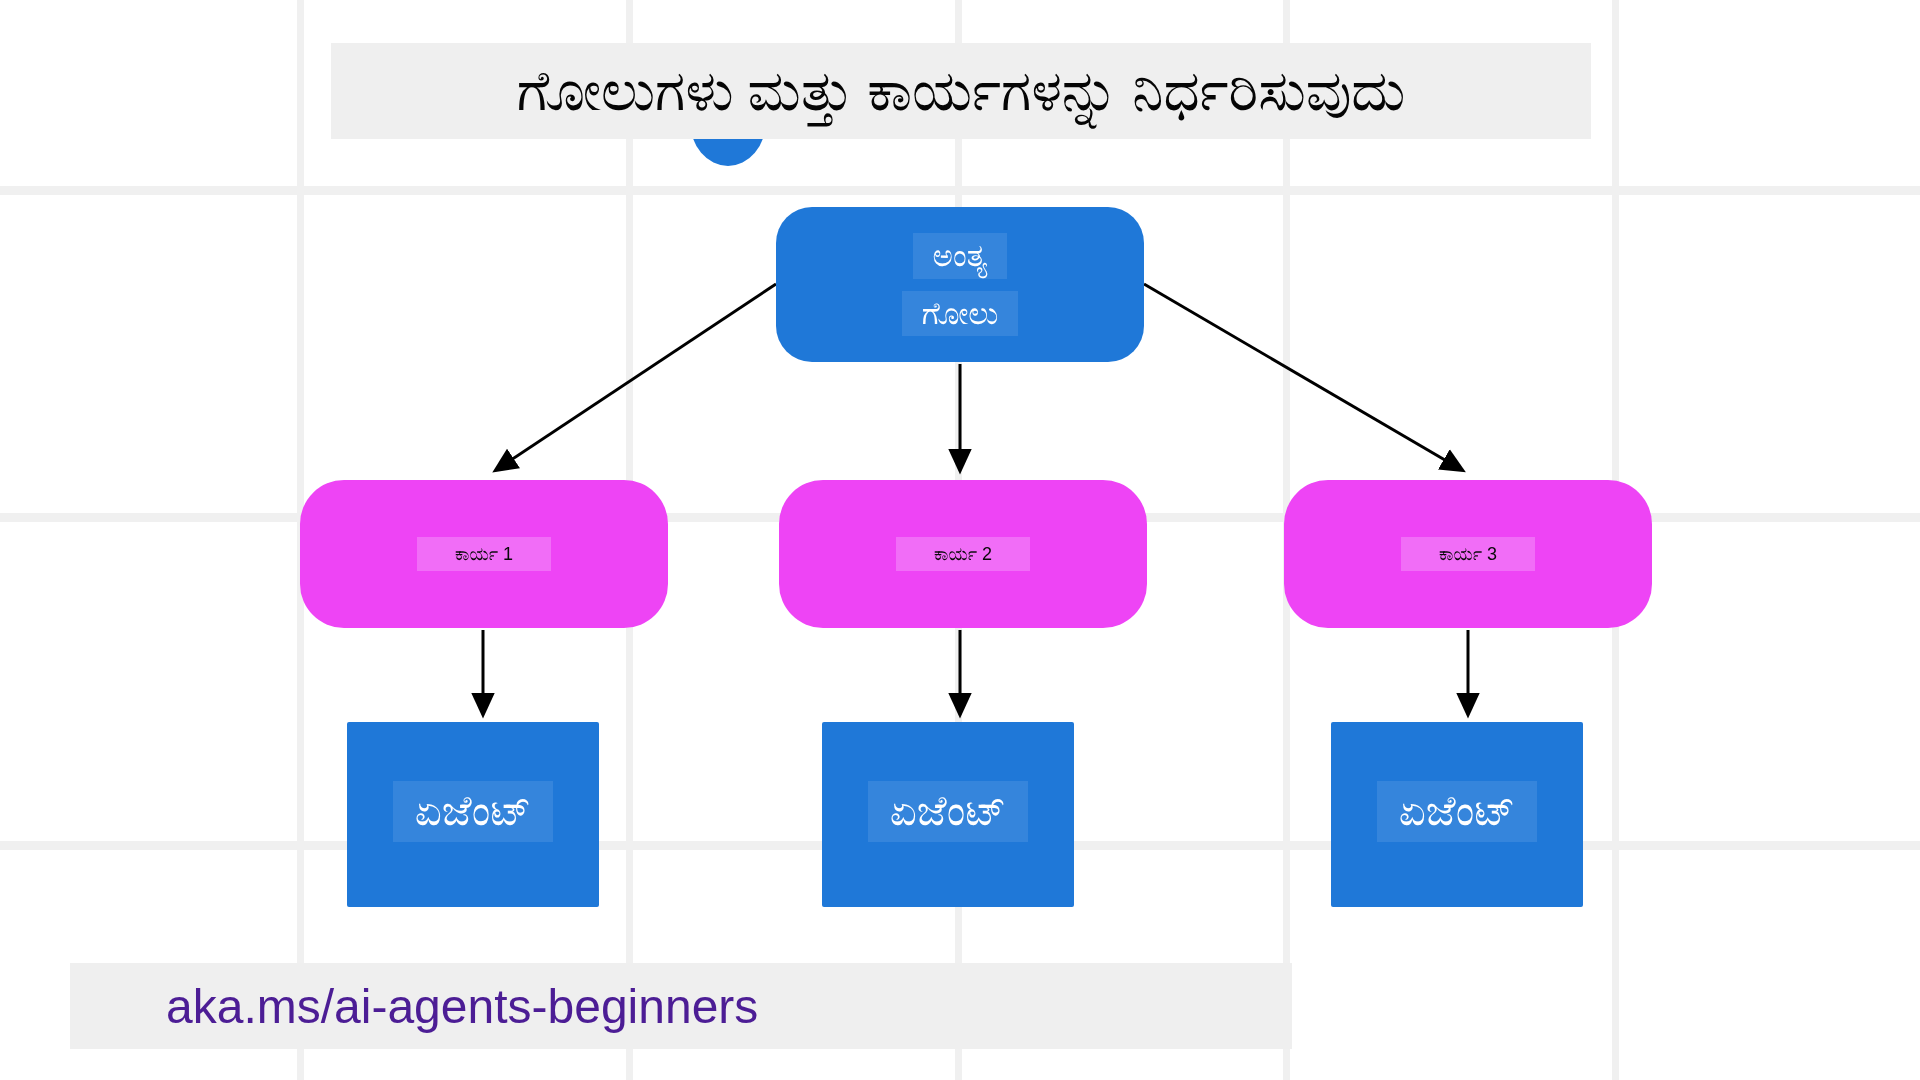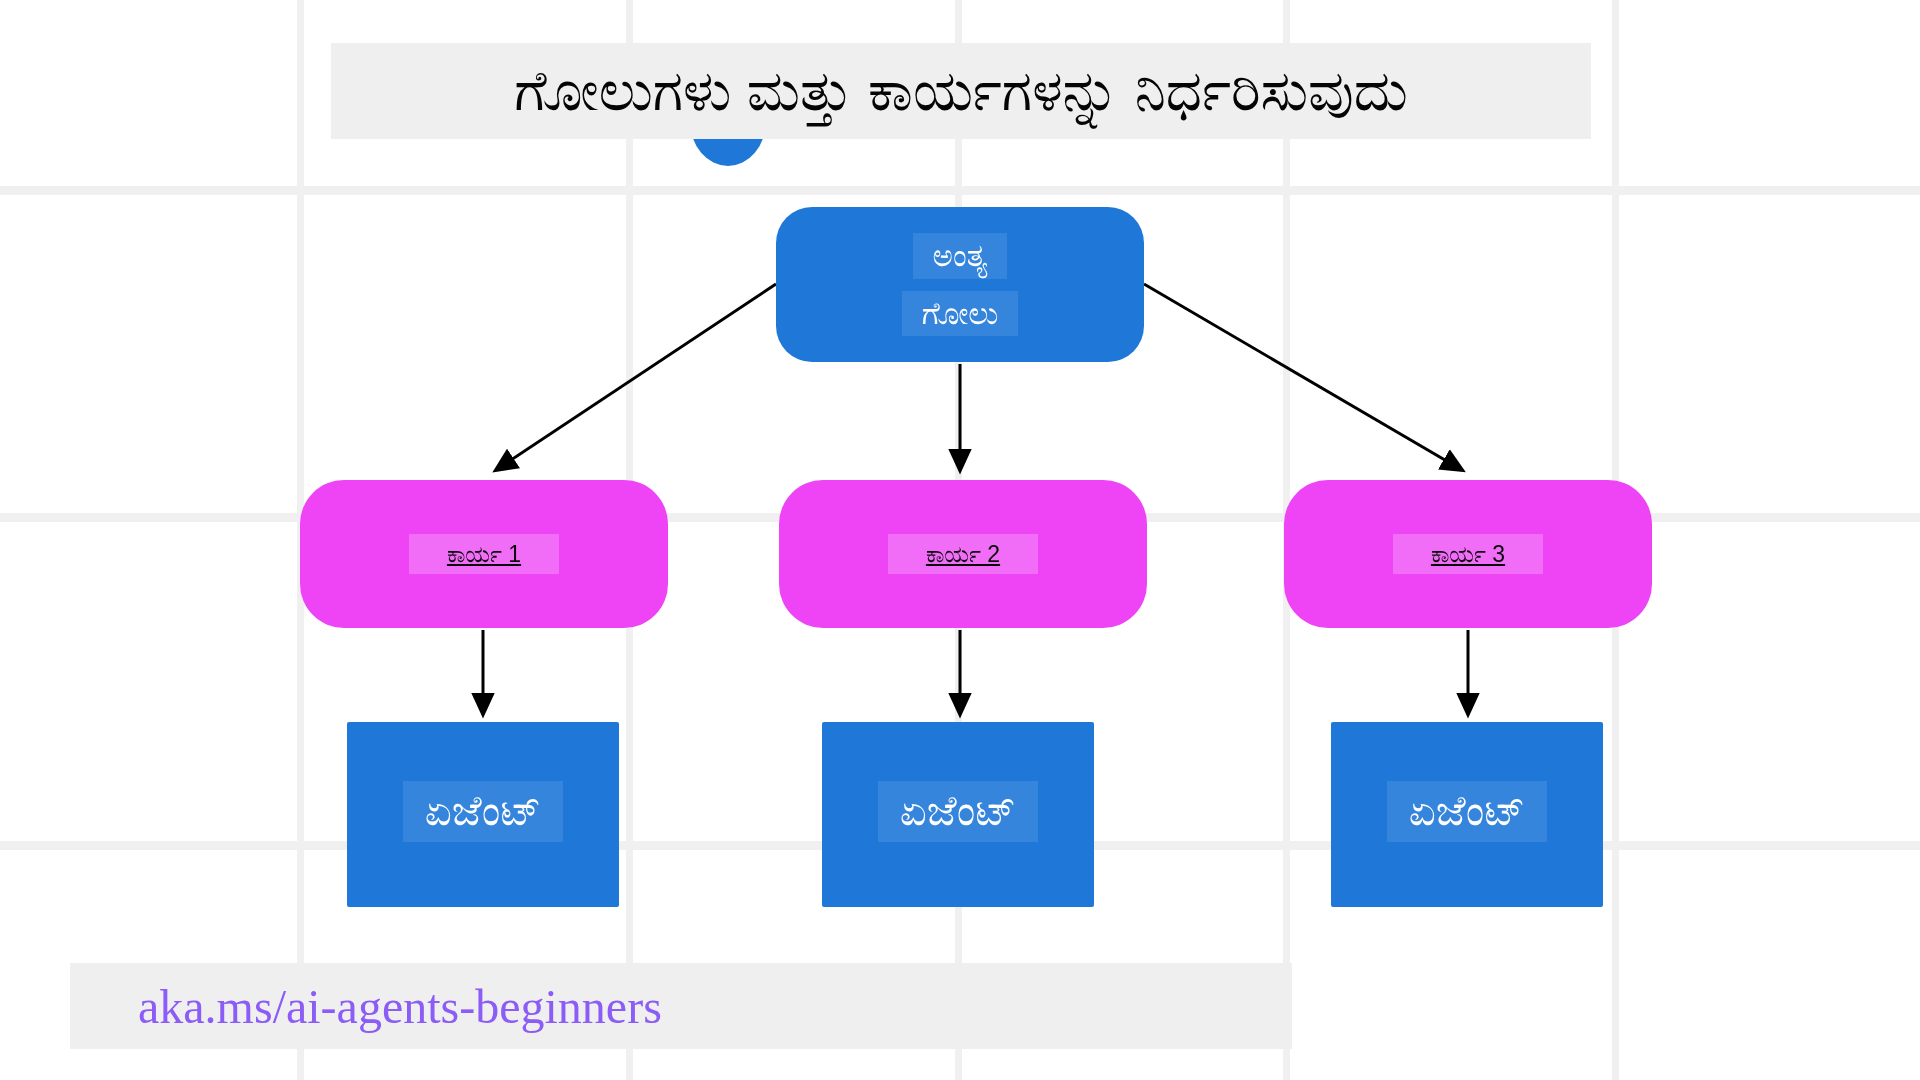--- a/index.html
+++ b/index.html
@@ -64,21 +64,21 @@
     align-items: center;
     justify-content: center;
     z-index: 5;
   }
   .title-text {
     font-size: 56px;
     line-height: 1.05;
     color: #050505;
     font-weight: 400;
     white-space: nowrap;
-    font-family: Liberation Sans, sans-serif;
+    font-family: Liberation Serif, serif;
   }
 
   
   .node {
     position: absolute;
     display: flex;
     flex-direction: column;
     align-items: center;
     justify-content: center;
     box-sizing: border-box;
@@ -102,34 +102,33 @@
   }
 
   .node-task {
     top: 480px;
     width: 368px;
     height: 148px;
     background: #ee44f5;
     border-radius: 44px;
   }
   .node-task .nlabel {
-    font-size: 23px;
+    font-size: 18px;
     color: #0a0a0a;
     background: rgba(255,255,255,0.22);
     padding: 6px 38px;
     line-height: 1.25;
-    text-decoration: underline;
   }
   .task-1 { left: 300px; }
   .task-2 { left: 779px; justify-content: center; }
   .task-3 { left: 1284px; }
 
   .node-agent {
     top: 722px;
-    width: 272px;
+    width: 252px;
     height: 185px;
     background: #1f78d8;
     border-radius: 2px;
     overflow: hidden;
   }
   .node-agent .nlabel {
     font-size: 42px;
     color: #ffffff;
     background: rgba(255,255,255,0.10);
     padding: 6px 22px;
@@ -154,25 +153,25 @@
     left: 70px;
     top: 963px;
     width: 1222px;
     height: 86px;
     background: #efefef;
     display: flex;
     align-items: center;
     z-index: 5;
   }
   .footer-text {
-    margin-left: 68px;
+    margin-left: 96px;
     font-size: 48px;
-    color: #8b5cf6;
+    color: #4c1d95;
     white-space: nowrap;
-    font-family: Liberation Serif, serif;
+    font-family: Liberation Sans, sans-serif;
   }
 </style>
 </head>
 <body>
 
 <div id="canvas">
 
   <div class="grid-layer">
     <div class="grid-v" style="left:297px;"></div>
     <div class="grid-v" style="left:626px;"></div>

